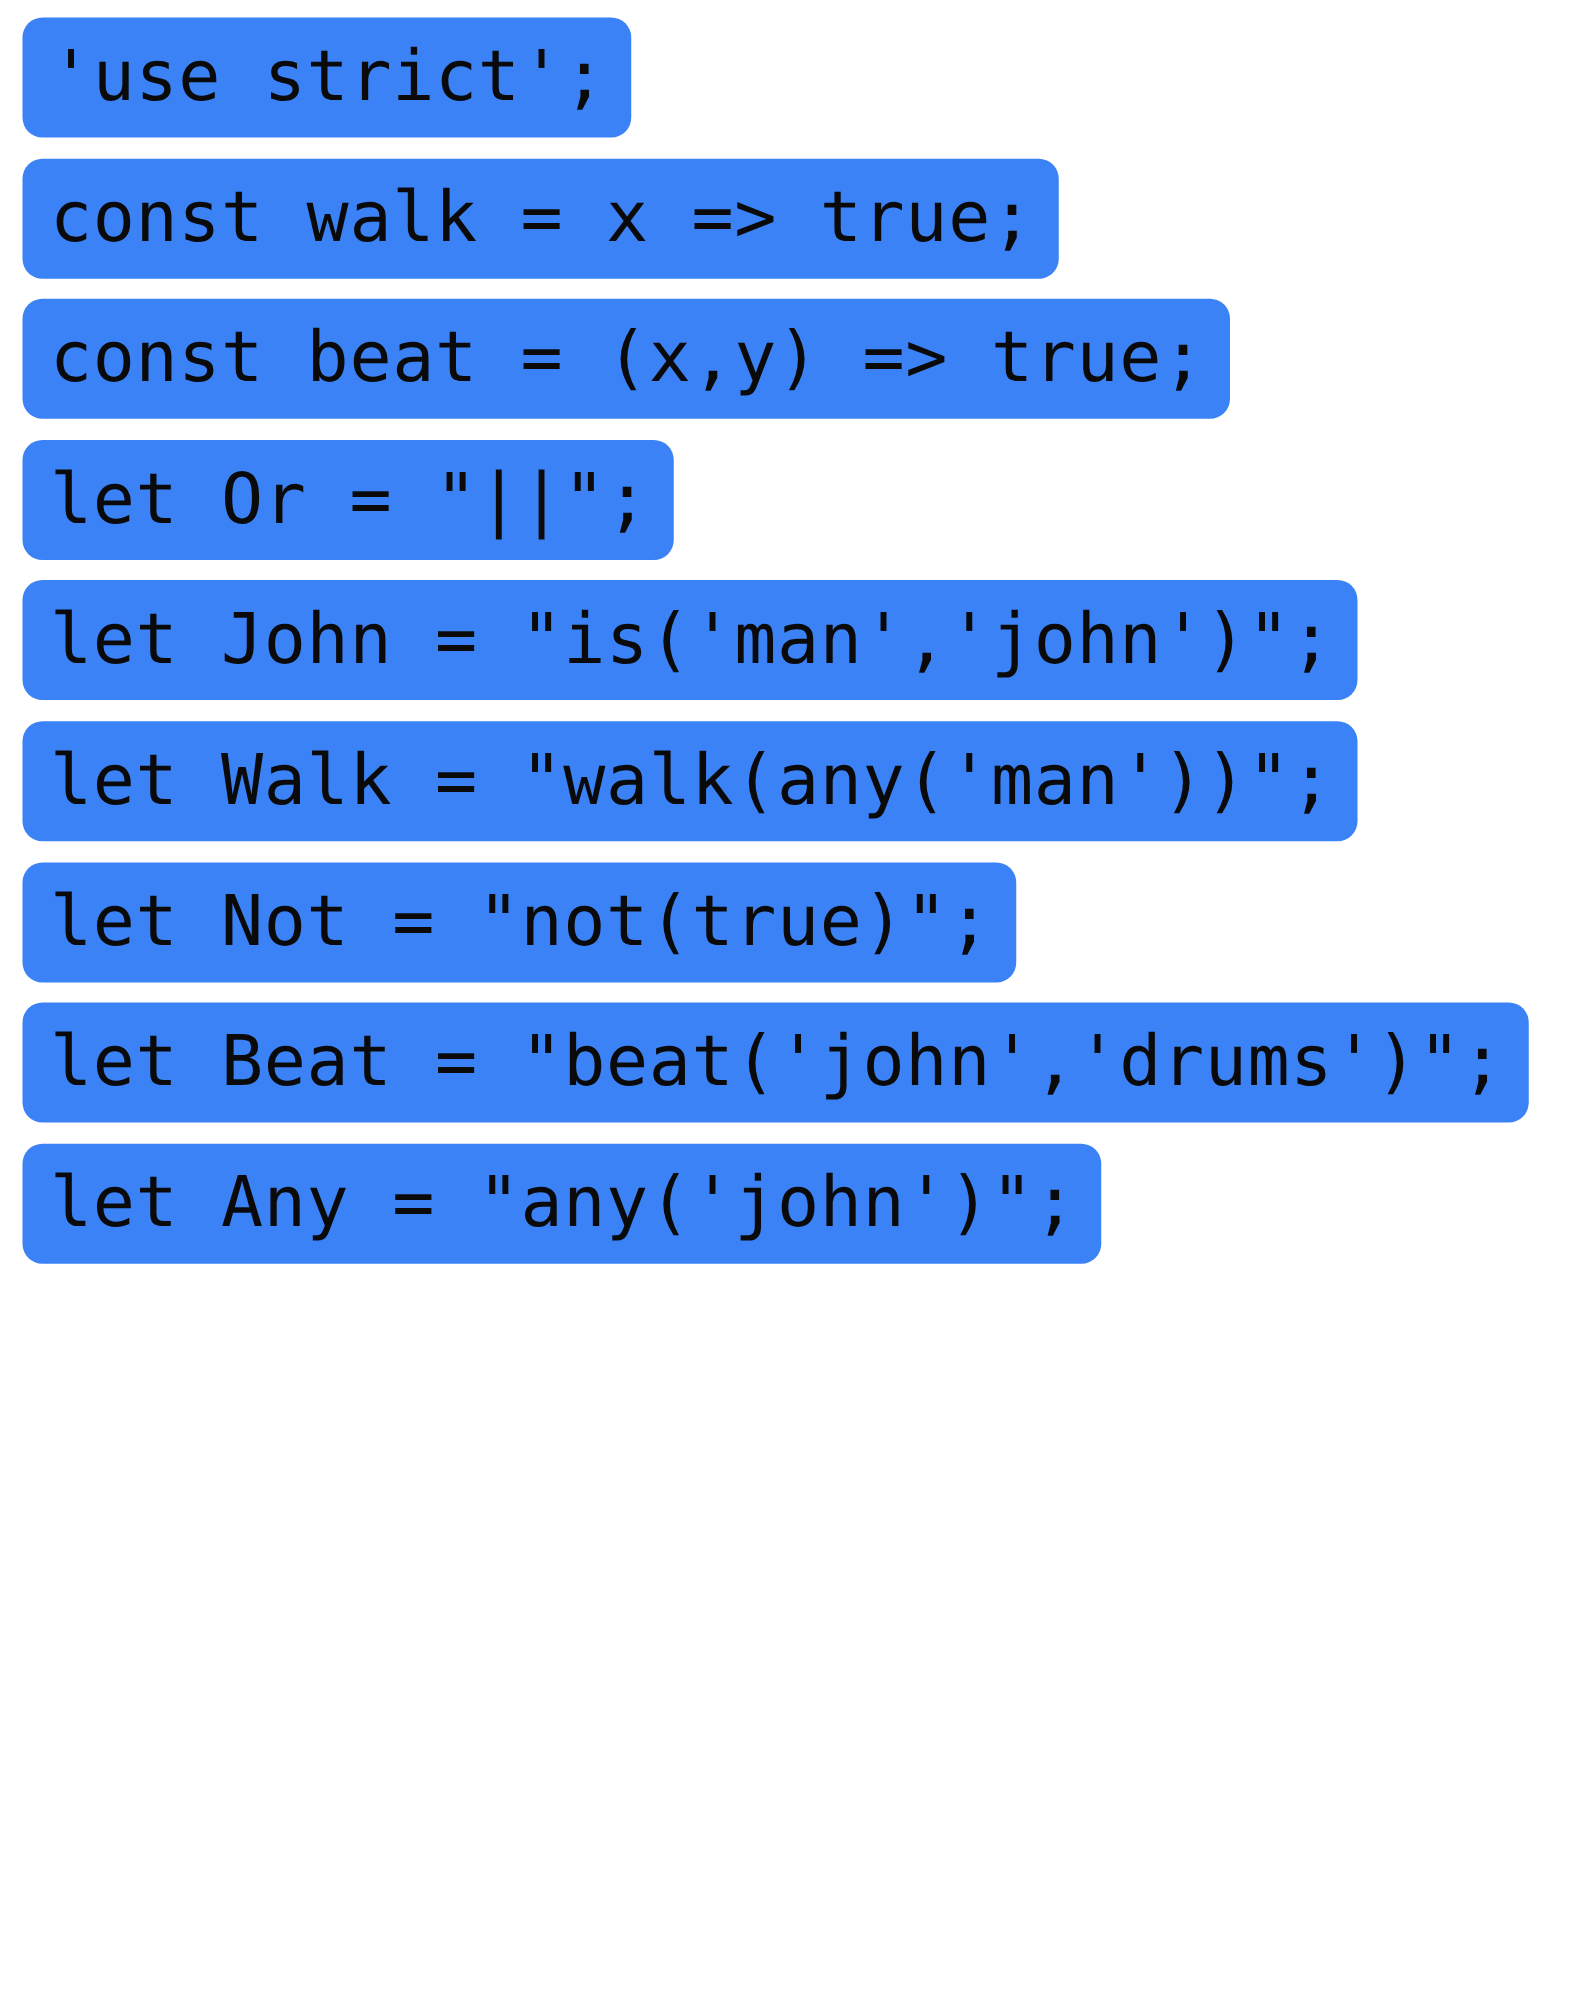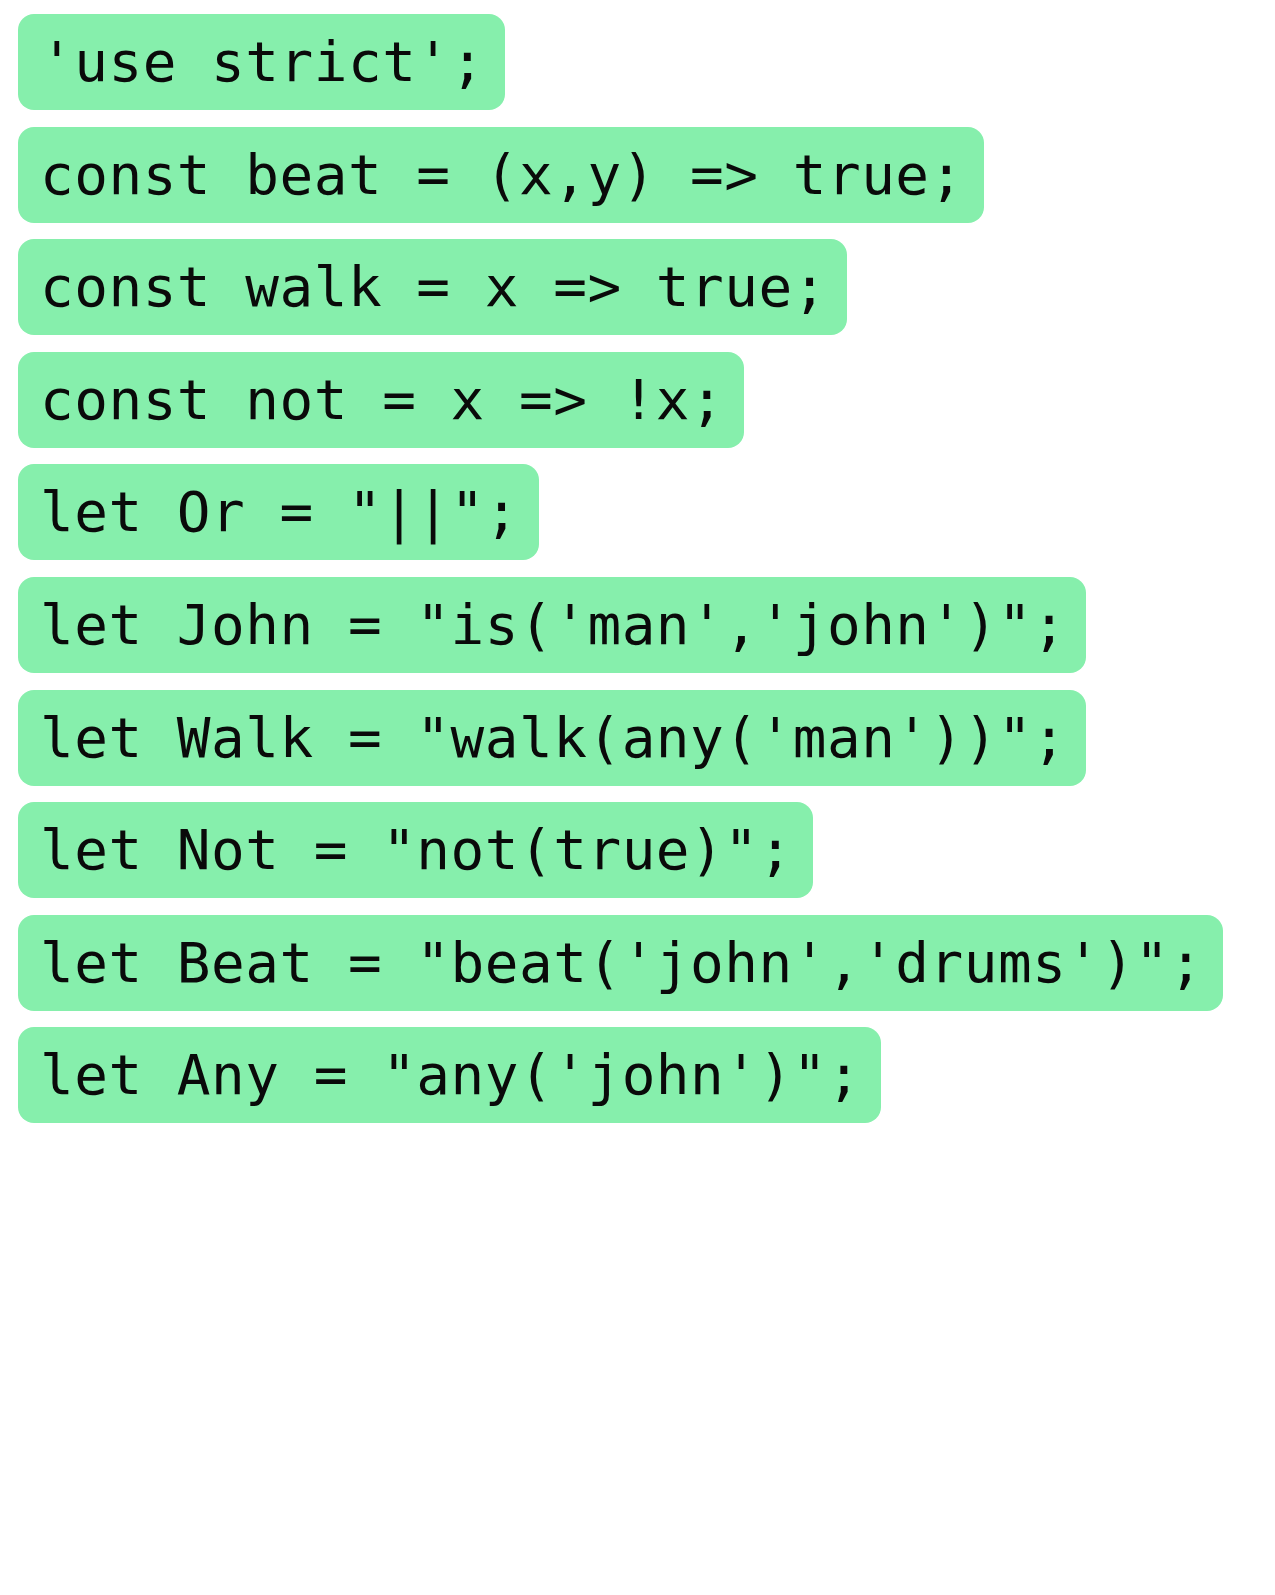--- a/index.html
+++ b/index.html
@@ -28,21 +28,21 @@
     position: relative;
     display: block;
     margin: 0 0 0 18px;
     padding: 0;
     height: 112.6px;
     white-space: nowrap;
   }
 
   .code-line .hl {
     display: inline-block;
-    background: #86efac;
+    background: #3b82f6;
     border-radius: 16px;
     padding: 14px 20px 14px 22px;
     margin-top: 14px;
     font-size: 56px;
     line-height: 68px;
     letter-spacing: 0.5px;
     color: #0a0a0a;
     font-family: "DejaVu Sans Mono", "Liberation Mono", monospace;
     white-space: pre;
     font-weight: 400;
@@ -56,33 +56,30 @@
 </head>
 <body>
 
 <div id="code-listing">
 
   <div class="code-line">
     <span class="hl">'use strict';</span>
   </div>
 
   <div class="code-line">
-    <span class="hl">const beat = (x,y) =&gt; true;</span>
+    <span class="hl">const walk = x =&gt; true;</span>
   </div>
 
   <div class="code-line">
-    <span class="hl">const walk = x =&gt; true;</span>
+    <span class="hl">const beat = (x,y) =&gt; true;</span>
   </div>
 
 
 
 
-  <div class="code-line">
-    <span class="hl">const not = x =&gt; !x;</span>
-  </div>
 
   <div class="code-line">
     <span class="hl">let Or = "||";</span>
   </div>
 
 
   <div class="code-line">
     <span class="hl">let John = "is('man','john')";</span>
   </div>
 

